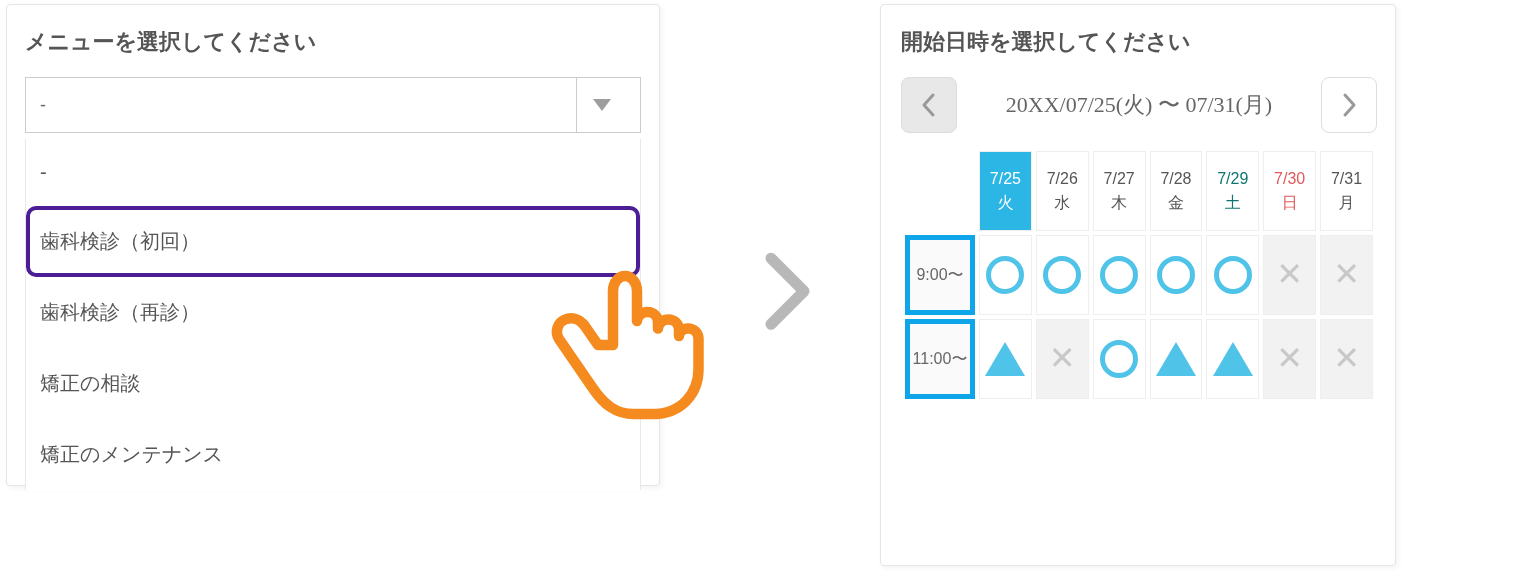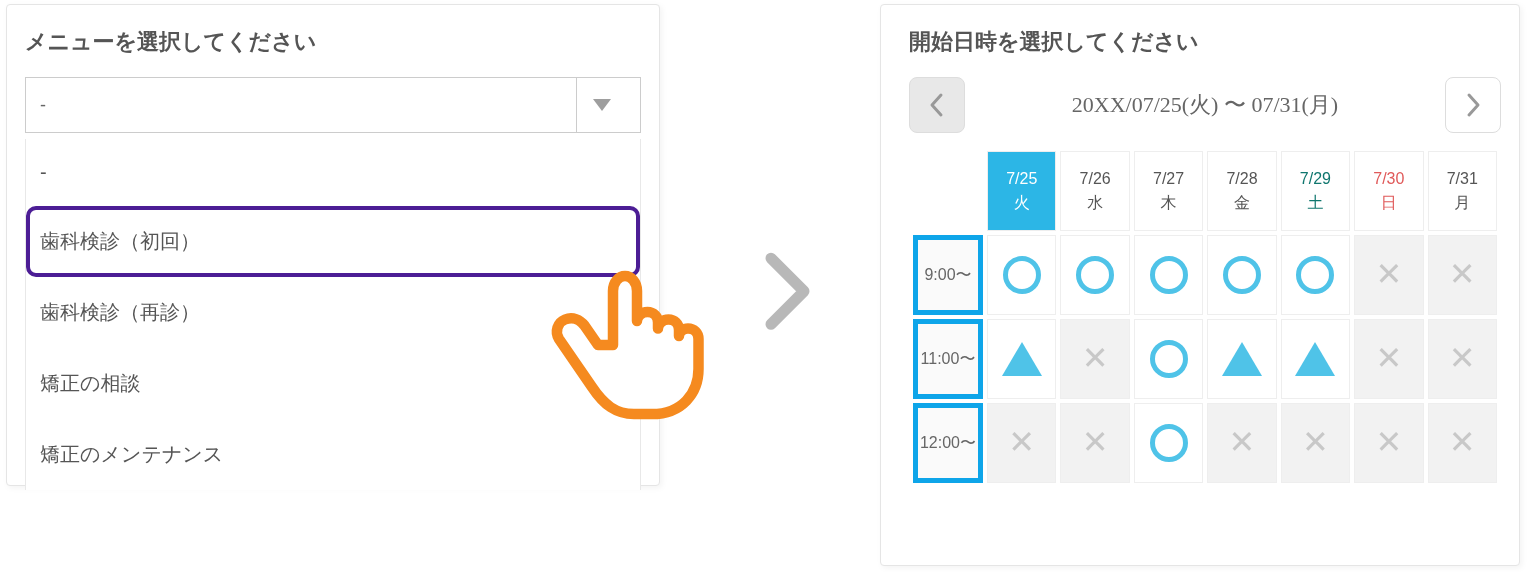--- a/index.html
+++ b/index.html
@@ -21,23 +21,23 @@
   .panel-left {
     left: 6px;
     top: 4px;
     width: 654px;
     height: 482px;
     padding: 22px 18px;
   }
   .panel-right {
     left: 880px;
     top: 4px;
-    width: 640px;
+    width: 516px;
     height: 562px;
-    padding: 22px 18px 0 28px;
+    padding: 22px 18px 0 20px;
     overflow: hidden;
   }
   .arrow-connector {
     position: absolute;
     left: 760px;
     top: 250px;
     width: 55px;
     height: 80px;
     color: #b8b8b8;
   }
@@ -298,27 +298,15 @@
           </td>
           <td class="slot">
             <span class="slot-triangle"></span>
           </td>
           <td class="slot">
             <span class="slot-triangle"></span>
           </td>
           <td class="slot unavail"><span class="slot-x">✕</span></td>
           <td class="slot unavail"><span class="slot-x">✕</span></td>
         </tr>
-        <tr>
-          <td class="time-col">12:00〜</td>
-          <td class="slot unavail"><span class="slot-x">✕</span></td>
-          <td class="slot unavail"><span class="slot-x">✕</span></td>
-          <td class="slot">
-            <span class="slot-circle"></span>
-          </td>
-          <td class="slot unavail"><span class="slot-x">✕</span></td>
-          <td class="slot unavail"><span class="slot-x">✕</span></td>
-          <td class="slot unavail"><span class="slot-x">✕</span></td>
-          <td class="slot unavail"><span class="slot-x">✕</span></td>
-        </tr>
       </tbody>
   </table>
 </div>
 
 </body></html>

